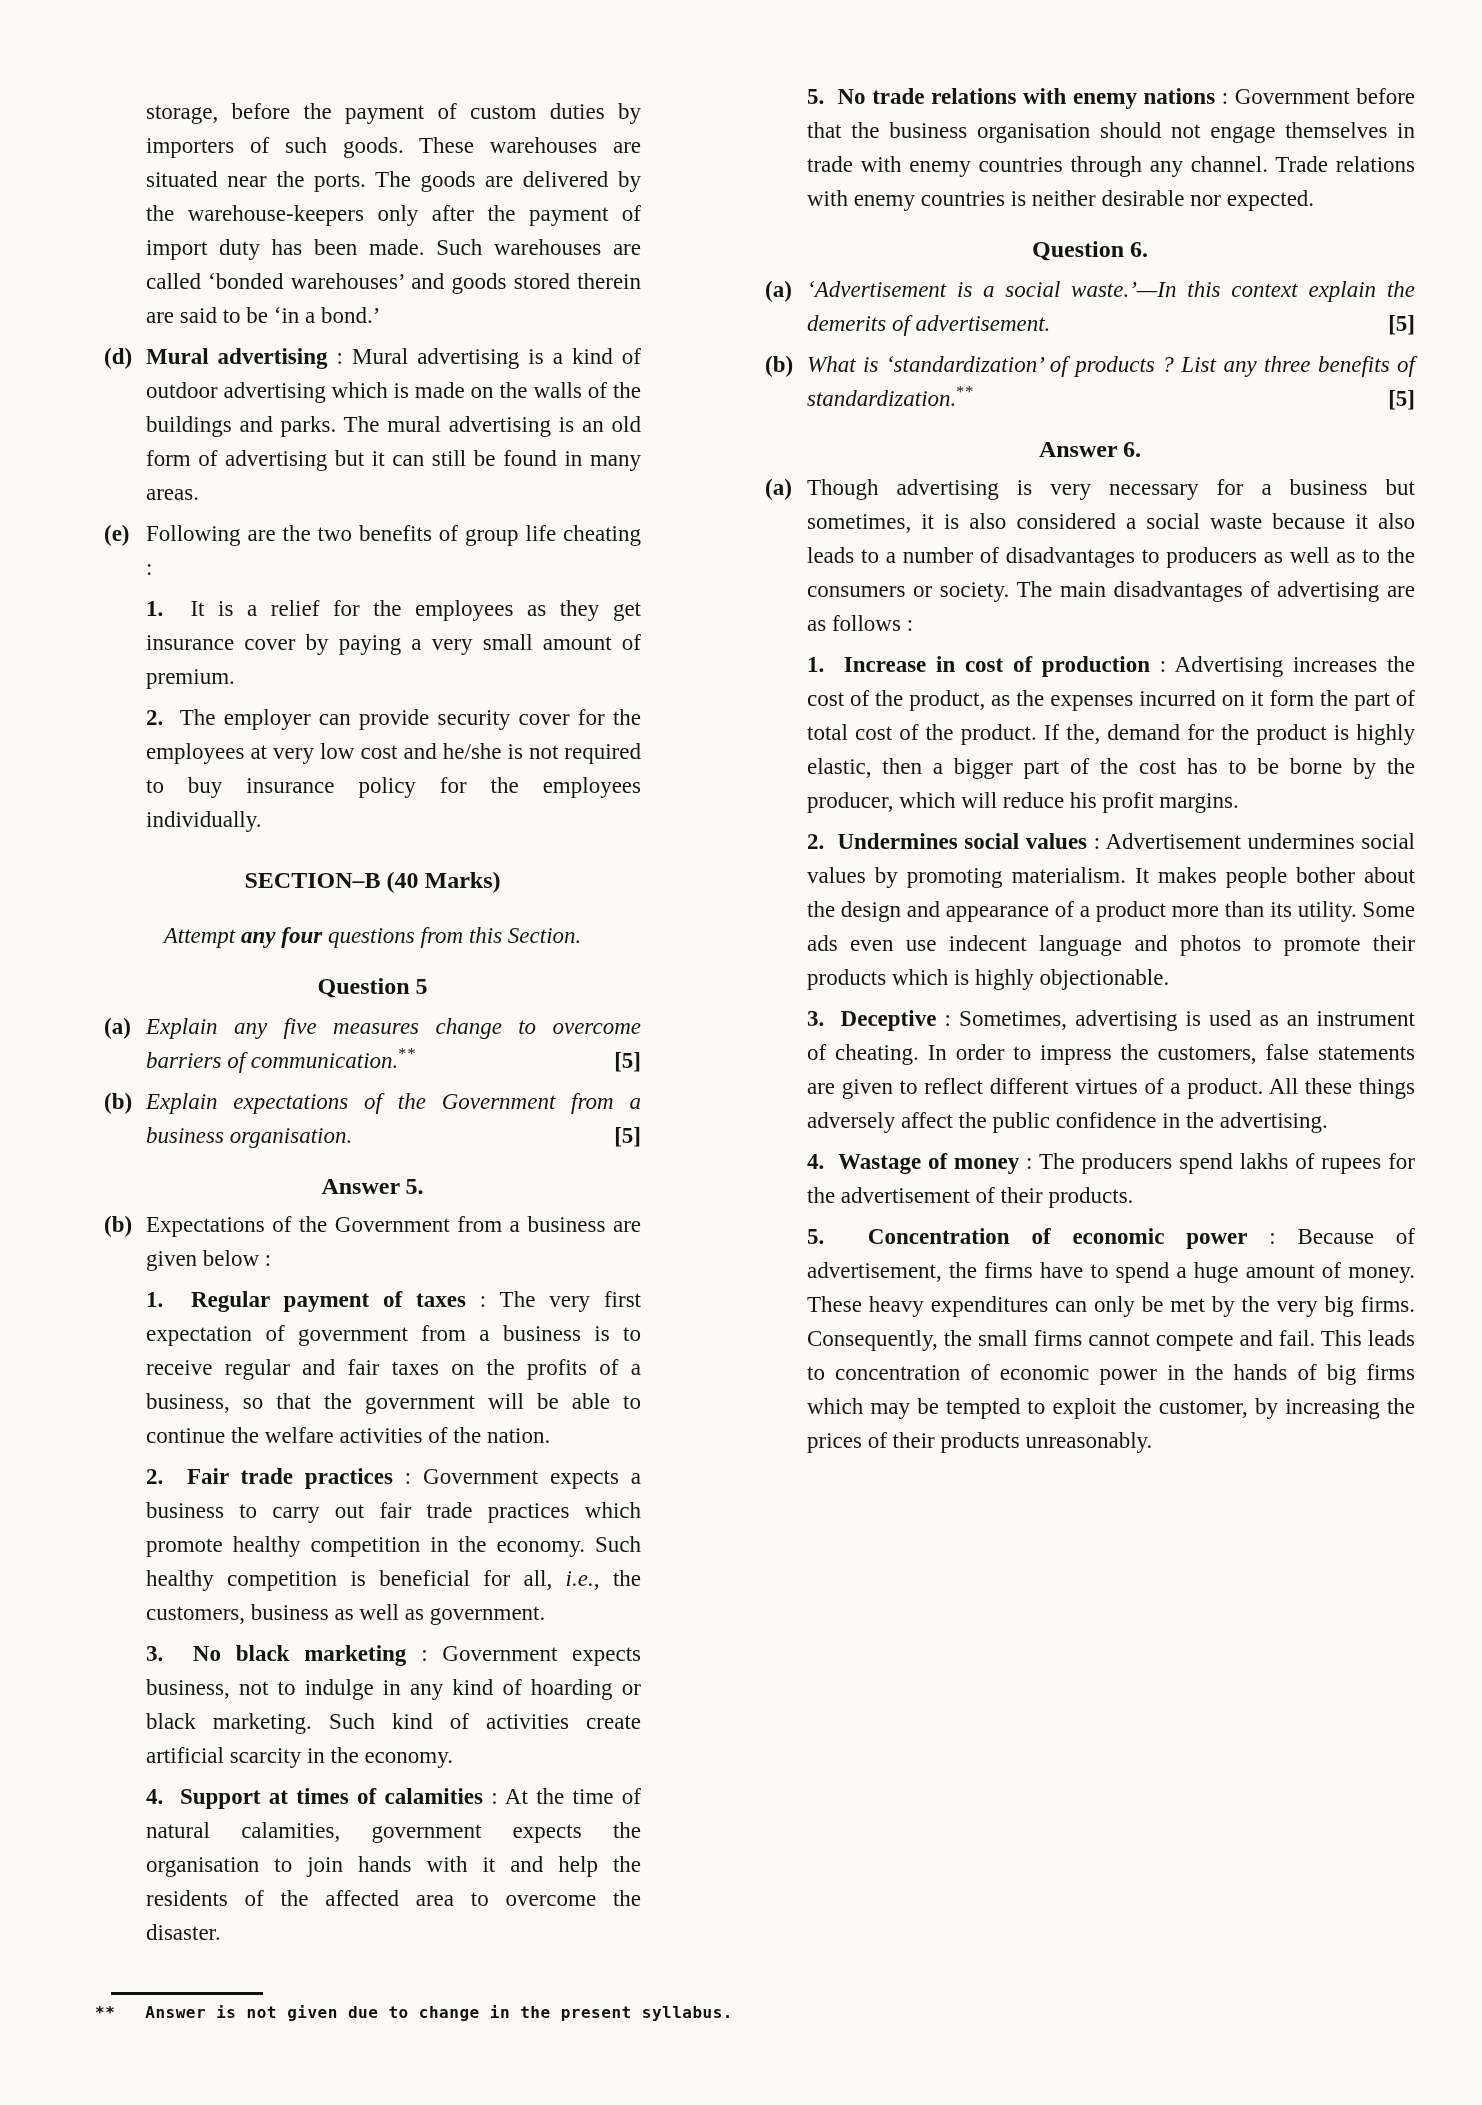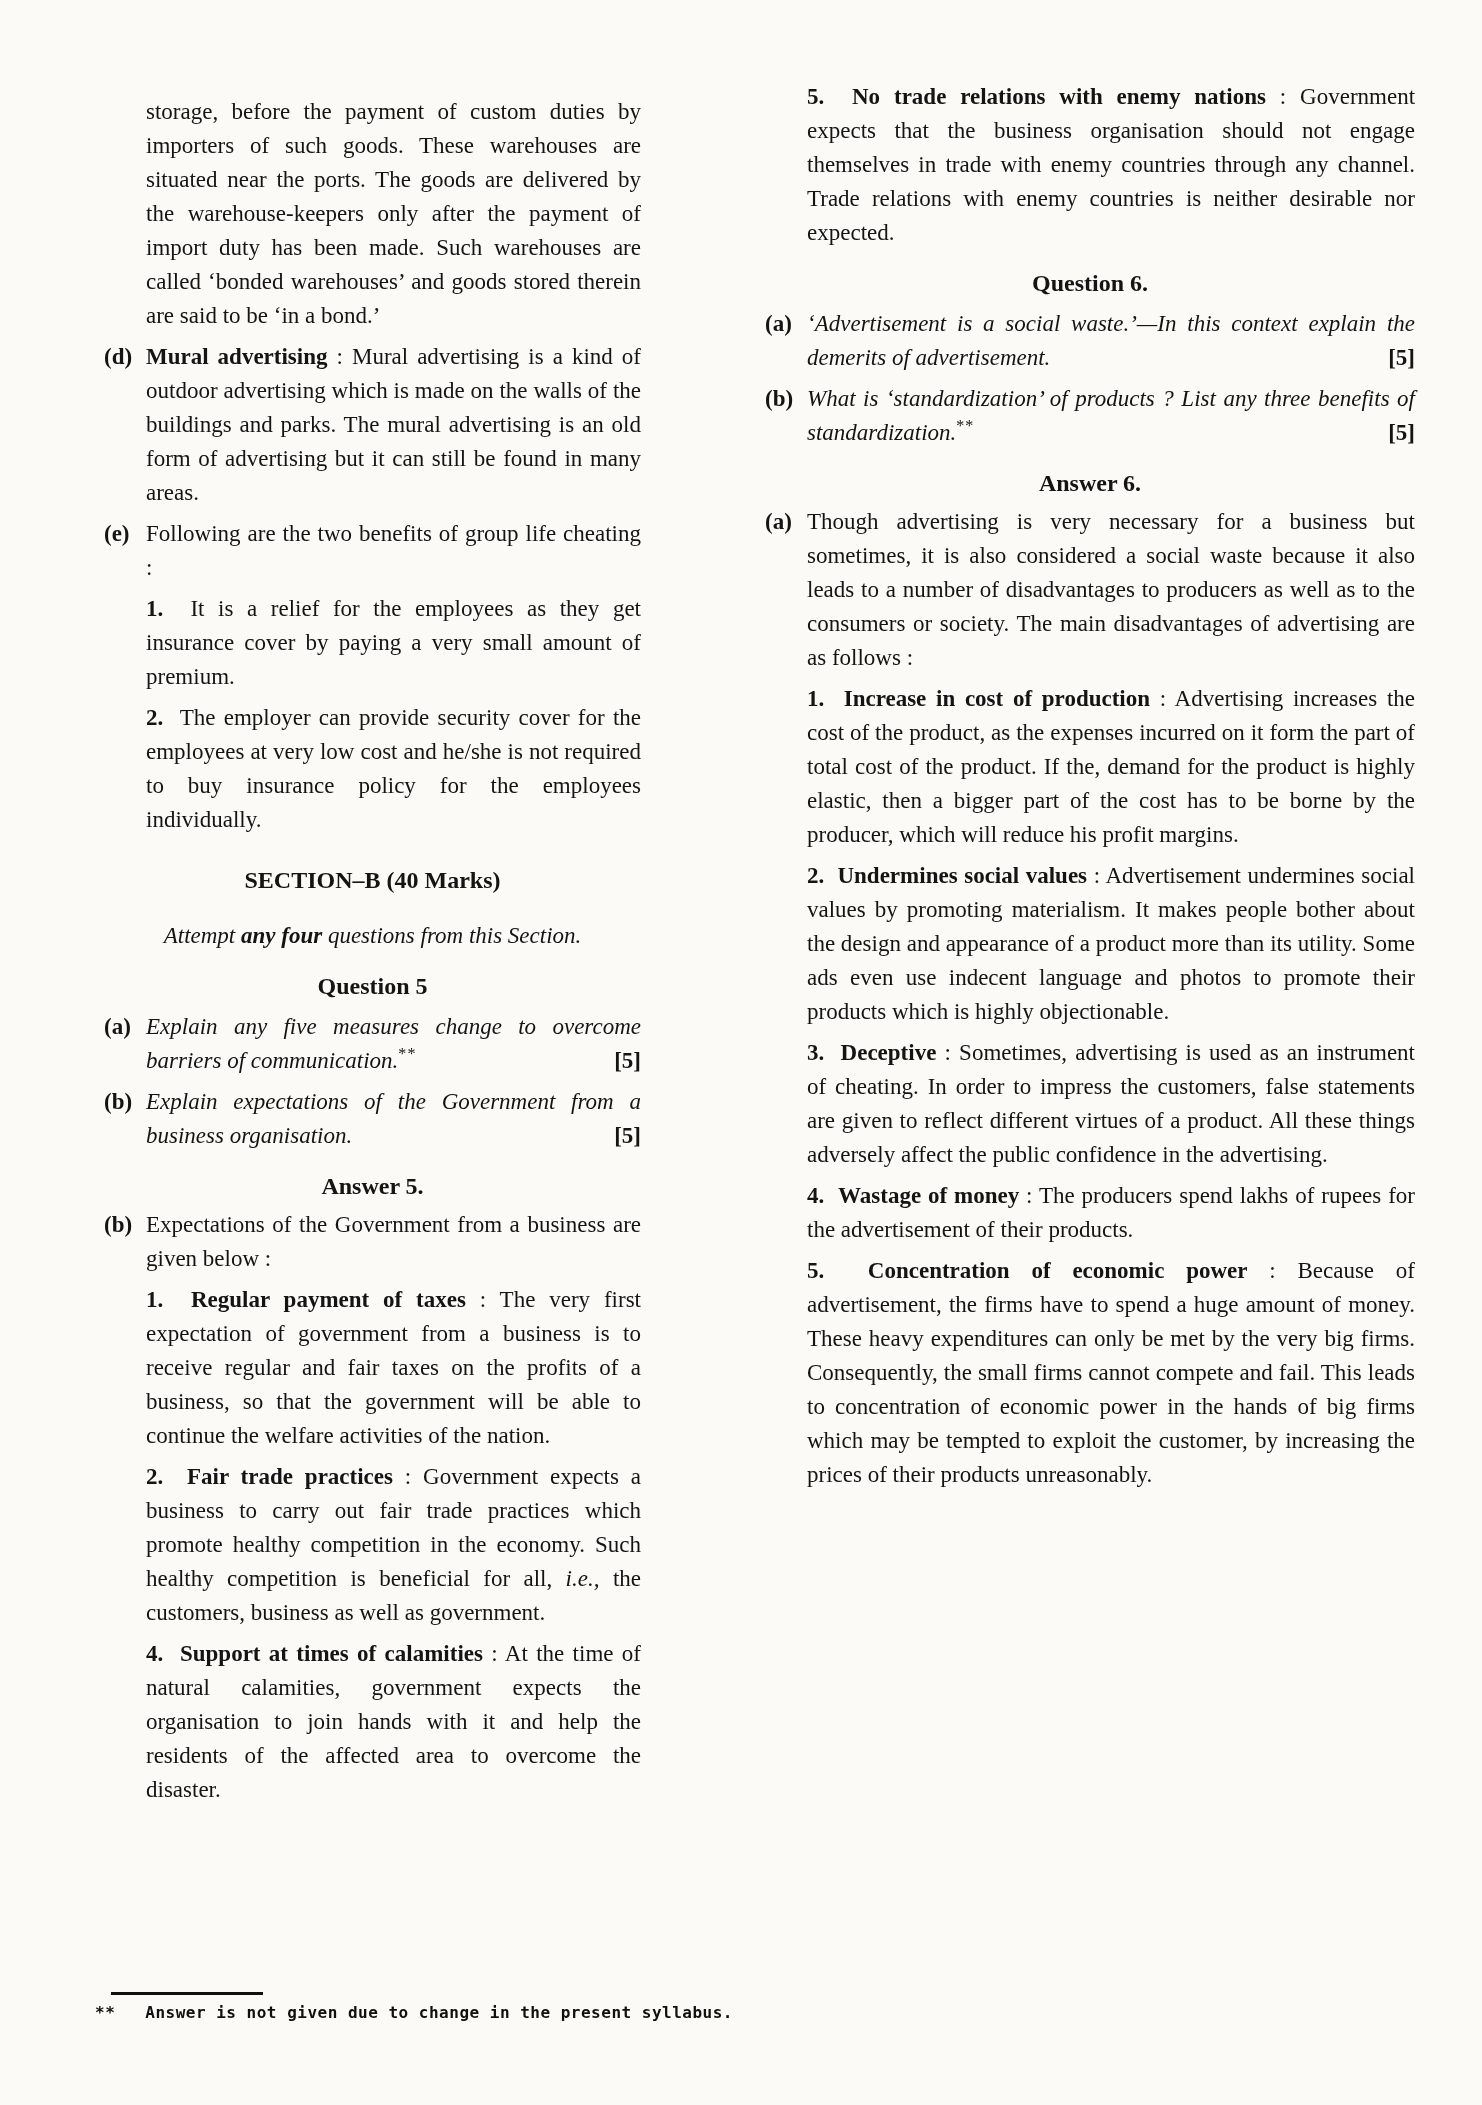--- a/index.html
+++ b/index.html
@@ -92,30 +92,31 @@
 
   <div class="hang">
     <span class="label">(b)</span>
     <div class="body">
       <p>Expectations of the Government from a business are given below :</p>
 
       <p class="pt"><span class="lead">1.</span>&nbsp;&nbsp;<span class="lead">Regular payment of taxes</span><span> : </span><span>The very first expectation of government from a business is to receive regular and fair taxes on the profits of a business, so that the government will be able to continue the welfare activities of the nation.</span></p>
 
       <p class="pt"><span class="lead">2.</span>&nbsp;&nbsp;<span class="lead">Fair trade practices</span><span> : </span><span>Government expects a business to carry out fair trade practices which promote healthy competition in the economy. Such healthy competition is beneficial for all, </span><i>i.e.,</i><span> the customers, business as well as government.</span></p>
 
+      <p class="pt"><span class="lead">3.</span>&nbsp;&nbsp;<span class="lead">No black marketing</span><span> : </span><span>Government expects business, not to indulge in any kind of hoarding or black marketing. Such kind of activities create artificial scarcity in the economy.</span></p>
 
       <p class="pt"><span class="lead">4.</span>&nbsp;&nbsp;<span class="lead">Support at times of calamities</span><span> : </span><span>At the time of natural calamities, government expects the organisation to join hands with it and help the residents of the affected area to overcome the disaster.</span></p>
     </div>
   </div>
 
 </div>
 
 <div class="col col-right">
 
-  <p class="indent"><span class="lead">5.</span>&nbsp;&nbsp;<span class="lead">No trade relations with enemy nations</span><span> : </span><span>Government expects that the business organisation should not engage themselves in trade with enemy countries through any channel. Trade relations with enemy countries is neither desirable nor expected.</span></p>
+  <p class="indent"><span class="lead">5.</span>&nbsp;&nbsp;<span class="lead">No trade relations with enemy nations</span><span> : </span><span>Government before that the business organisation should not engage themselves in trade with enemy countries through any channel. Trade relations with enemy countries is neither desirable nor expected.</span></p>
 
   <p class="title">Question 6.</p>
 
   <div class="hang qrow">
     <span class="label">(a)</span>
     <div class="body qbody">
       <span class="qit">‘Advertisement is a social waste.’—In this context explain the demerits of advertisement.</span>
       <span class="marks">[5]</span>
     </div>
   </div>

